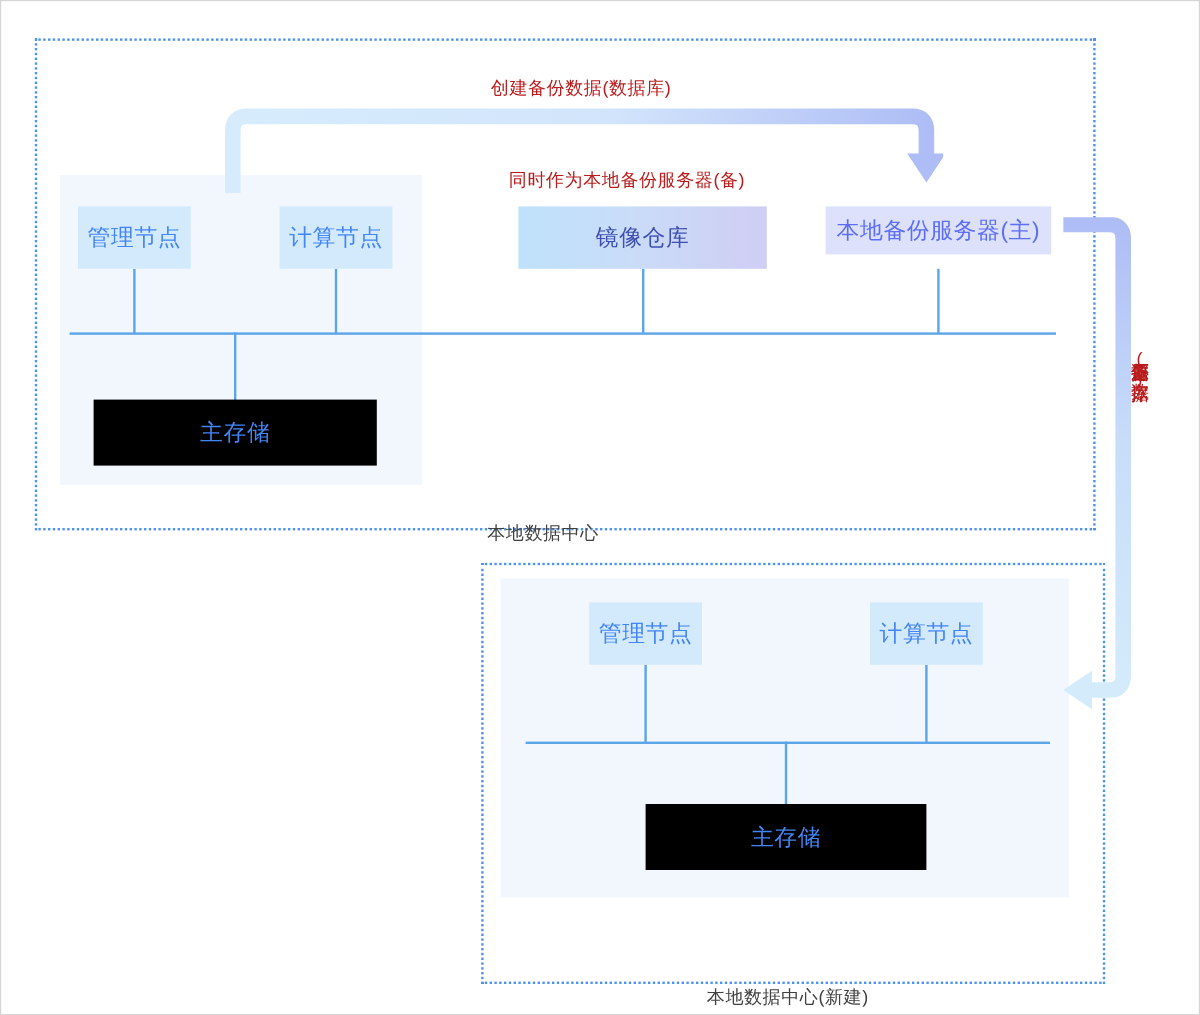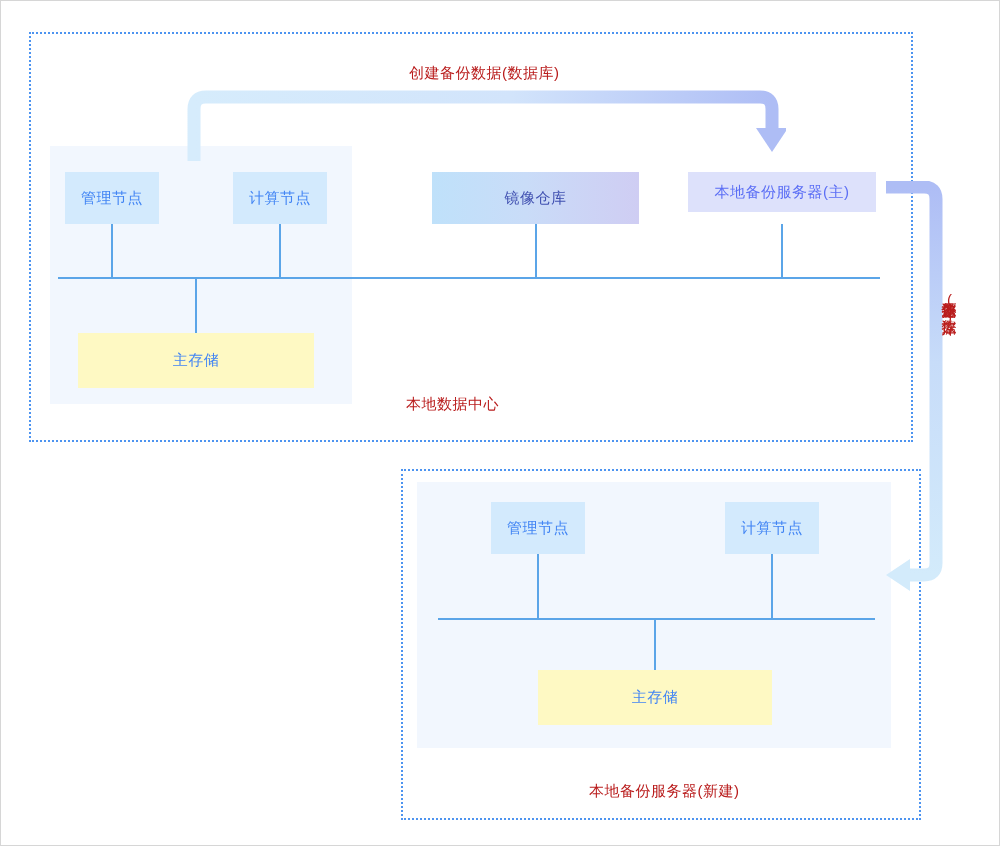--- a/index.html
+++ b/index.html
@@ -39,27 +39,27 @@
   #panel-top    { left: 49px;  top: 145px; width: 302px; height: 258px; }
   #panel-bottom { left: 416px; top: 481px; width: 474px; height: 266px; }
 
   
   .node {
     position: absolute;
     box-sizing: border-box;
     display: flex;
     align-items: center;
     justify-content: center;
-    font-size: 15px;
+    font-size: 19px;
     color: #4285f4;
     letter-spacing: .5px;
     white-space: nowrap;
   }
   .node.fill-lightblue { background: #d3eafd; }
-  .node.fill-paleblue  { background: #fef9c3; }
+  .node.fill-paleblue  { background: #000000; }
   .node.fill-lavender  { background: #dde1fb; color: #5b6ef5; }
   .node.fill-gradient  {
     background: linear-gradient(90deg, #bfe1fa 0%, #c9dcf8 45%, #cfcdf3 100%);
     color: #3f4fb0;
   }
 
   
   #node-mgmt-top    { left: 64px;  top: 171px; width: 94px;  height: 52px; }
   #node-compute-top { left: 232px; top: 171px; width: 94px;  height: 52px; }
   #node-registry    { left: 431px; top: 171px; width: 207px; height: 52px; }
@@ -104,21 +104,21 @@
   #arrow-restore { left: 885px; top: 180px; width: 85px;  height: 420px; }
 
   
   .caption {
     position: absolute;
     font-size: 15px;
     white-space: nowrap;
     letter-spacing: .5px;
   }
   .caption.dark { color: #b91c1c; }
-  .caption.blue { color: #b91c1c; }
+  .caption.blue { color: #404040; margin-top: 40px; }
 
   #cap-create   { left: 408px; top: 63px; }
   #cap-also     { left: 423px; top: 140px; }
   #cap-dc-top   { left: 405px; top: 394px; }
   #cap-dc-bot   { left: 588px; top: 781px; }
 
   #cap-restore {
     left: 938px;
     top: 290px;
     writing-mode: vertical-rl;
@@ -178,17 +178,18 @@
         <stop offset="0%" stop-color="#aebdf5"></stop>
         <stop offset="45%" stop-color="#c7dcf9"></stop>
         <stop offset="100%" stop-color="#d3ebfb"></stop>
       </linearGradient>
     </defs>
     <path d="M 0 6 L 38 6 Q 50 6 50 18 L 50 382 Q 50 394 38 394 L 22 394" fill="none" stroke="url(#gradRestore)" stroke-width="13" stroke-linecap="butt"></path>
     <path d="M 24 378 L 24 410 L 0 394 Z" fill="#d3ebfb"></path>
   </svg>
 
   <div id="cap-create" class="caption dark">创建备份数据(数据库)</div>
+  <div id="cap-also" class="caption dark">同时作为本地备份服务器(备)</div>
   <div id="cap-dc-top" class="caption blue">本地数据中心</div>
-  <div id="cap-dc-bot" class="caption blue">本地备份服务器(新建)</div>
+  <div id="cap-dc-bot" class="caption blue">本地数据中心(新建)</div>
   <div id="cap-restore" class="caption dark">还原备份数据(数据库)</div>
 
 </div>
 
 </body></html>

